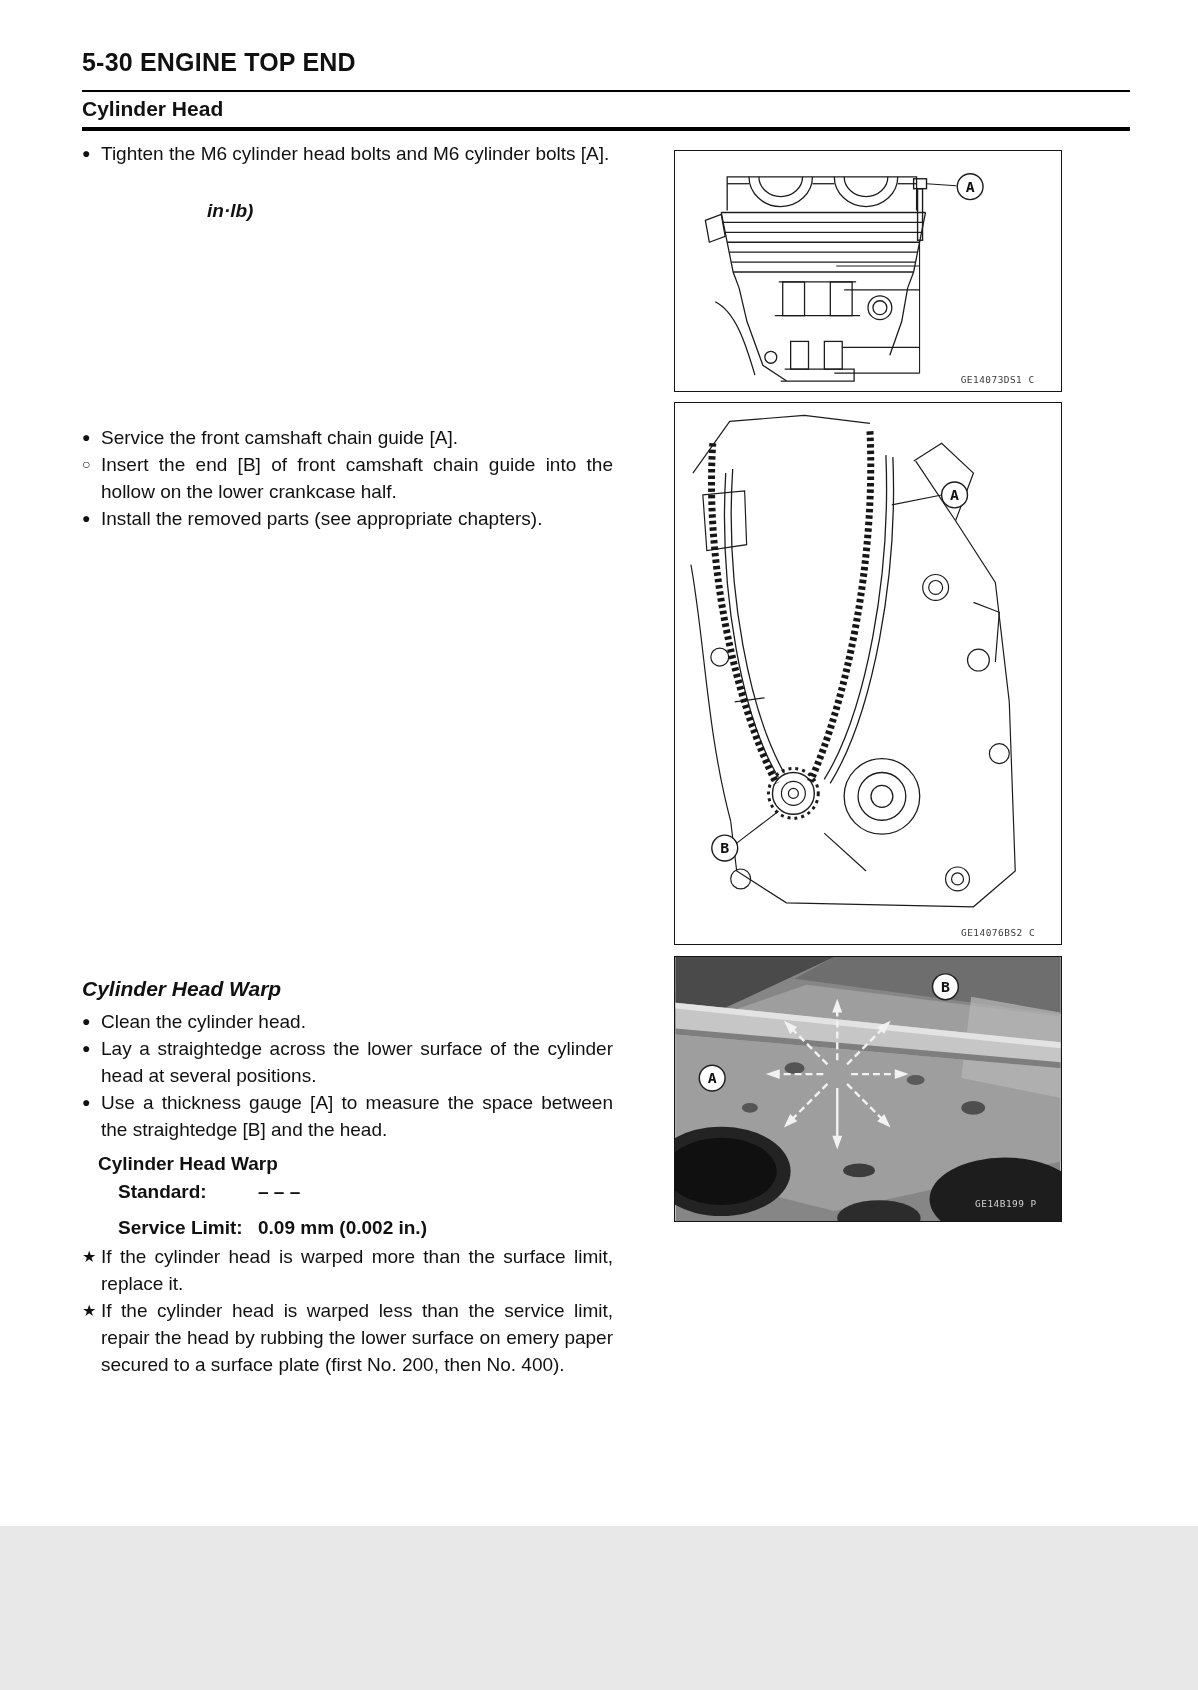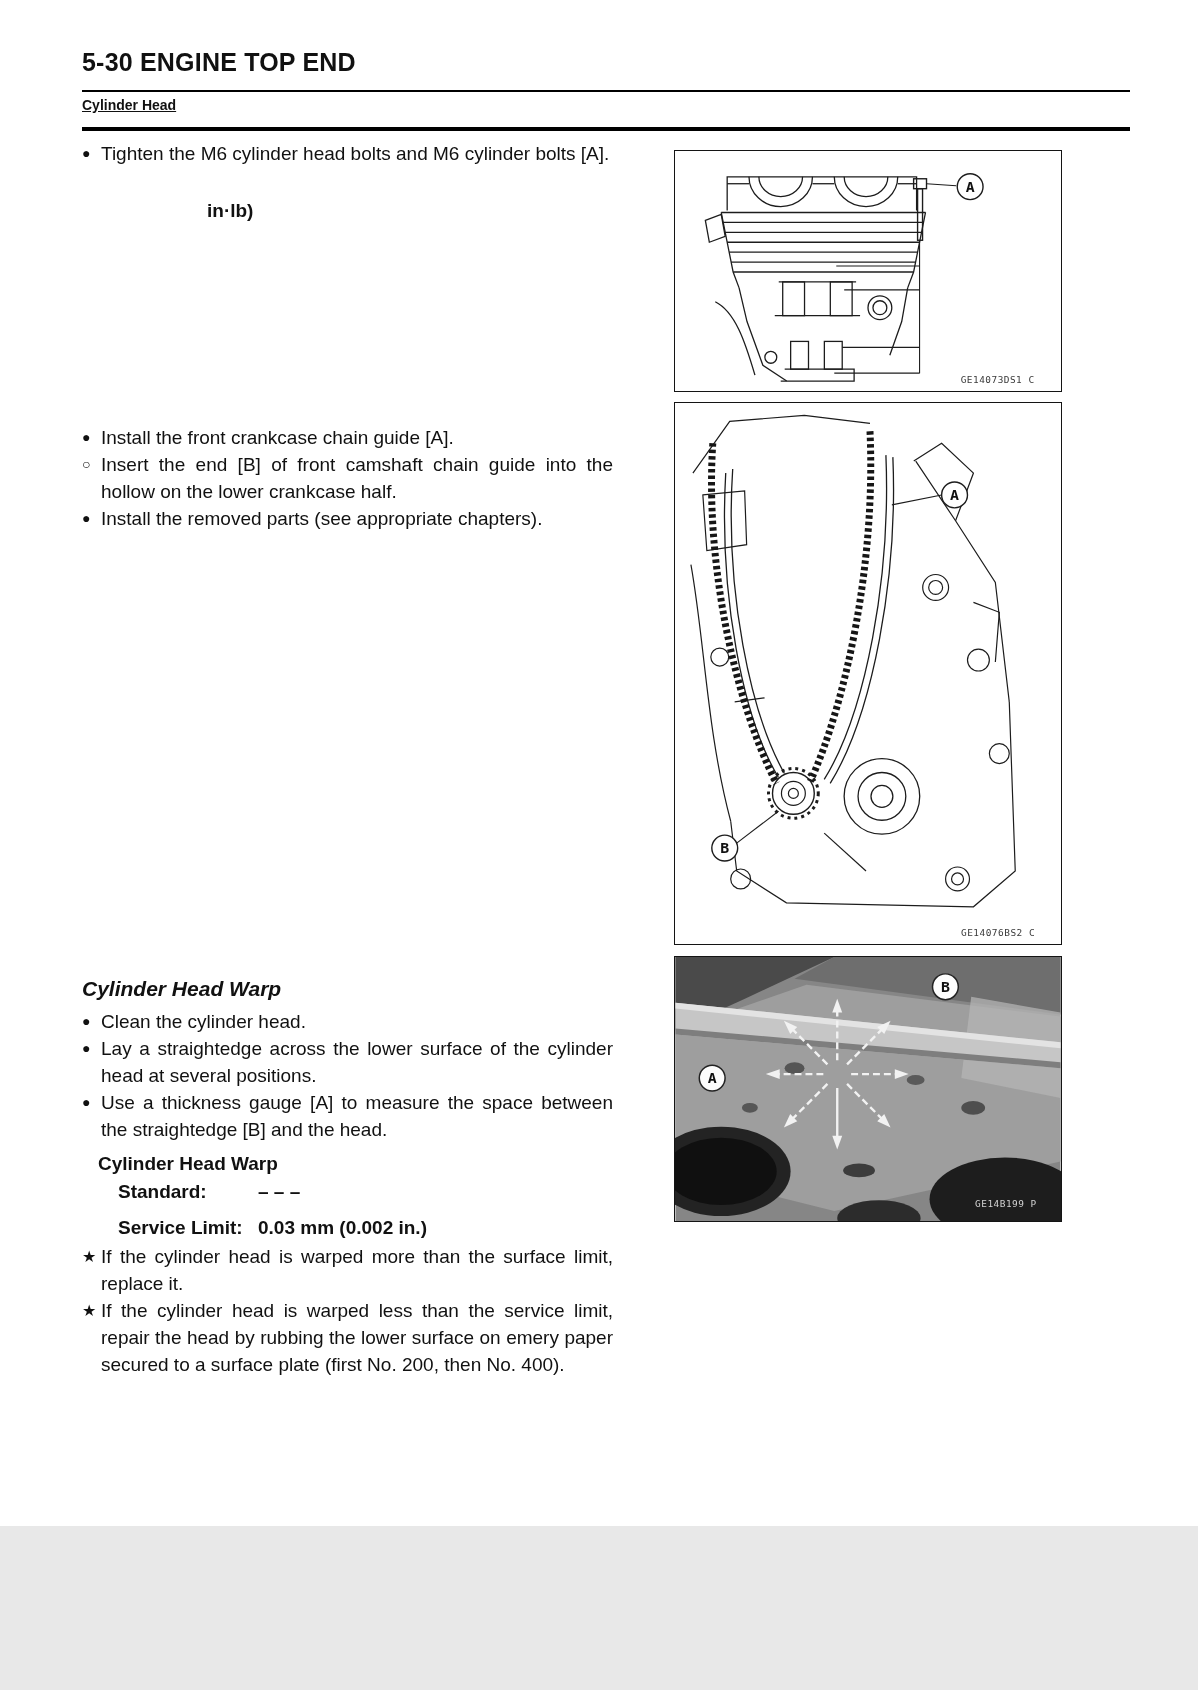--- a/index.html
+++ b/index.html
@@ -5,30 +5,30 @@
   * { margin:0; padding:0; box-sizing:border-box; }
   html,body { background:#e8e8e8; }
   .page {
     position:relative; width:1198px; height:1526px; margin:0 auto;
     background:#ffffff; color:#111;
     font-family:"Liberation Sans", sans-serif;
     overflow:hidden;
   }
   .abs { position:absolute; }
   .h1 { font-size:25px; font-weight:bold; letter-spacing:.2px; }
-  .h2 { font-size:14px; font-weight:bold;text-decoration:underline; }
+  .h2 { font-size:21px; font-weight:bold; }
   .h3 { font-size:21px; font-weight:bold; font-style:italic; }
   .rule { background:#000; }
   .body-text { font-size:19px; line-height:27px; }
   .li { display:flex; }
   .mk { flex:0 0 19px; width:19px; font-size:14px; line-height:27px; }
   .mk.star { font-size:16px; }
   .li-text { width:512px; text-align:justify; }
   .torque { font-weight:bold; font-size:19px; line-height:27px; }
-  .torque .l2 { margin-left:109px; }
+  .torque .l2 { margin-left:109px;font-style:italic; }
   .torque .l3 { margin-left:87px; }
   .spec { font-weight:bold; font-size:19px; line-height:28px; }
   .spec-row { display:flex; padding-left:20px; }
   .spec-row.gap { margin-top:8px; }
   .spec-label { width:140px; }
   .fig { position:absolute; border:1.5px solid #141414; background:#fff; }
   .fig svg { display:block; width:100%; height:100%; }
   .figcode { font-family:"DejaVu Sans Mono", monospace; font-size:9.5px; letter-spacing:.5px; }
   .badge-text { font-family:"DejaVu Sans Mono", monospace; font-size:15px; font-weight:bold; }
 </style>
@@ -49,21 +49,21 @@
     </div>
   </div>
 
   <div class="abs torque" style="left:98px; top:197px; width:530px;">
     <div class="l2">in·lb)</div>
   </div>
 
   <div class="abs body-text" style="left:82px; top:424px; width:532px;">
     <div class="li">
       <span class="mk">●</span>
-      <div class="li-text">Install the front crankcase chain guide [A].</div>
+      <div class="li-text">Service the front camshaft chain guide [A].</div>
     </div>
     <div class="li">
       <span class="mk">○</span>
       <div class="li-text">Insert the end [B] of front camshaft chain guide into the hollow on the lower crankcase half.</div>
     </div>
     <div class="li">
       <span class="mk">●</span>
       <div class="li-text">Install the removed parts (see appropriate chapters).</div>
     </div>
   </div>
@@ -86,21 +86,21 @@
   </div>
 
   <div class="abs spec" style="left:98px; top:1150px; width:520px;">
     <div>Cylinder Head Warp</div>
     <div class="spec-row">
       <span class="spec-label">Standard:</span>
       <span>– – –</span>
     </div>
     <div class="spec-row gap">
       <span class="spec-label">Service Limit:</span>
-      <span>0.03 mm (0.002 in.)</span>
+      <span>0.09 mm (0.002 in.)</span>
     </div>
   </div>
 
   <div class="abs body-text" style="left:82px; top:1243px; width:532px;">
     <div class="li">
       <span class="mk star">★</span>
       <div class="li-text">If the cylinder head is warped more than the surface limit, replace it.</div>
     </div>
     <div class="li">
       <span class="mk star">★</span>

